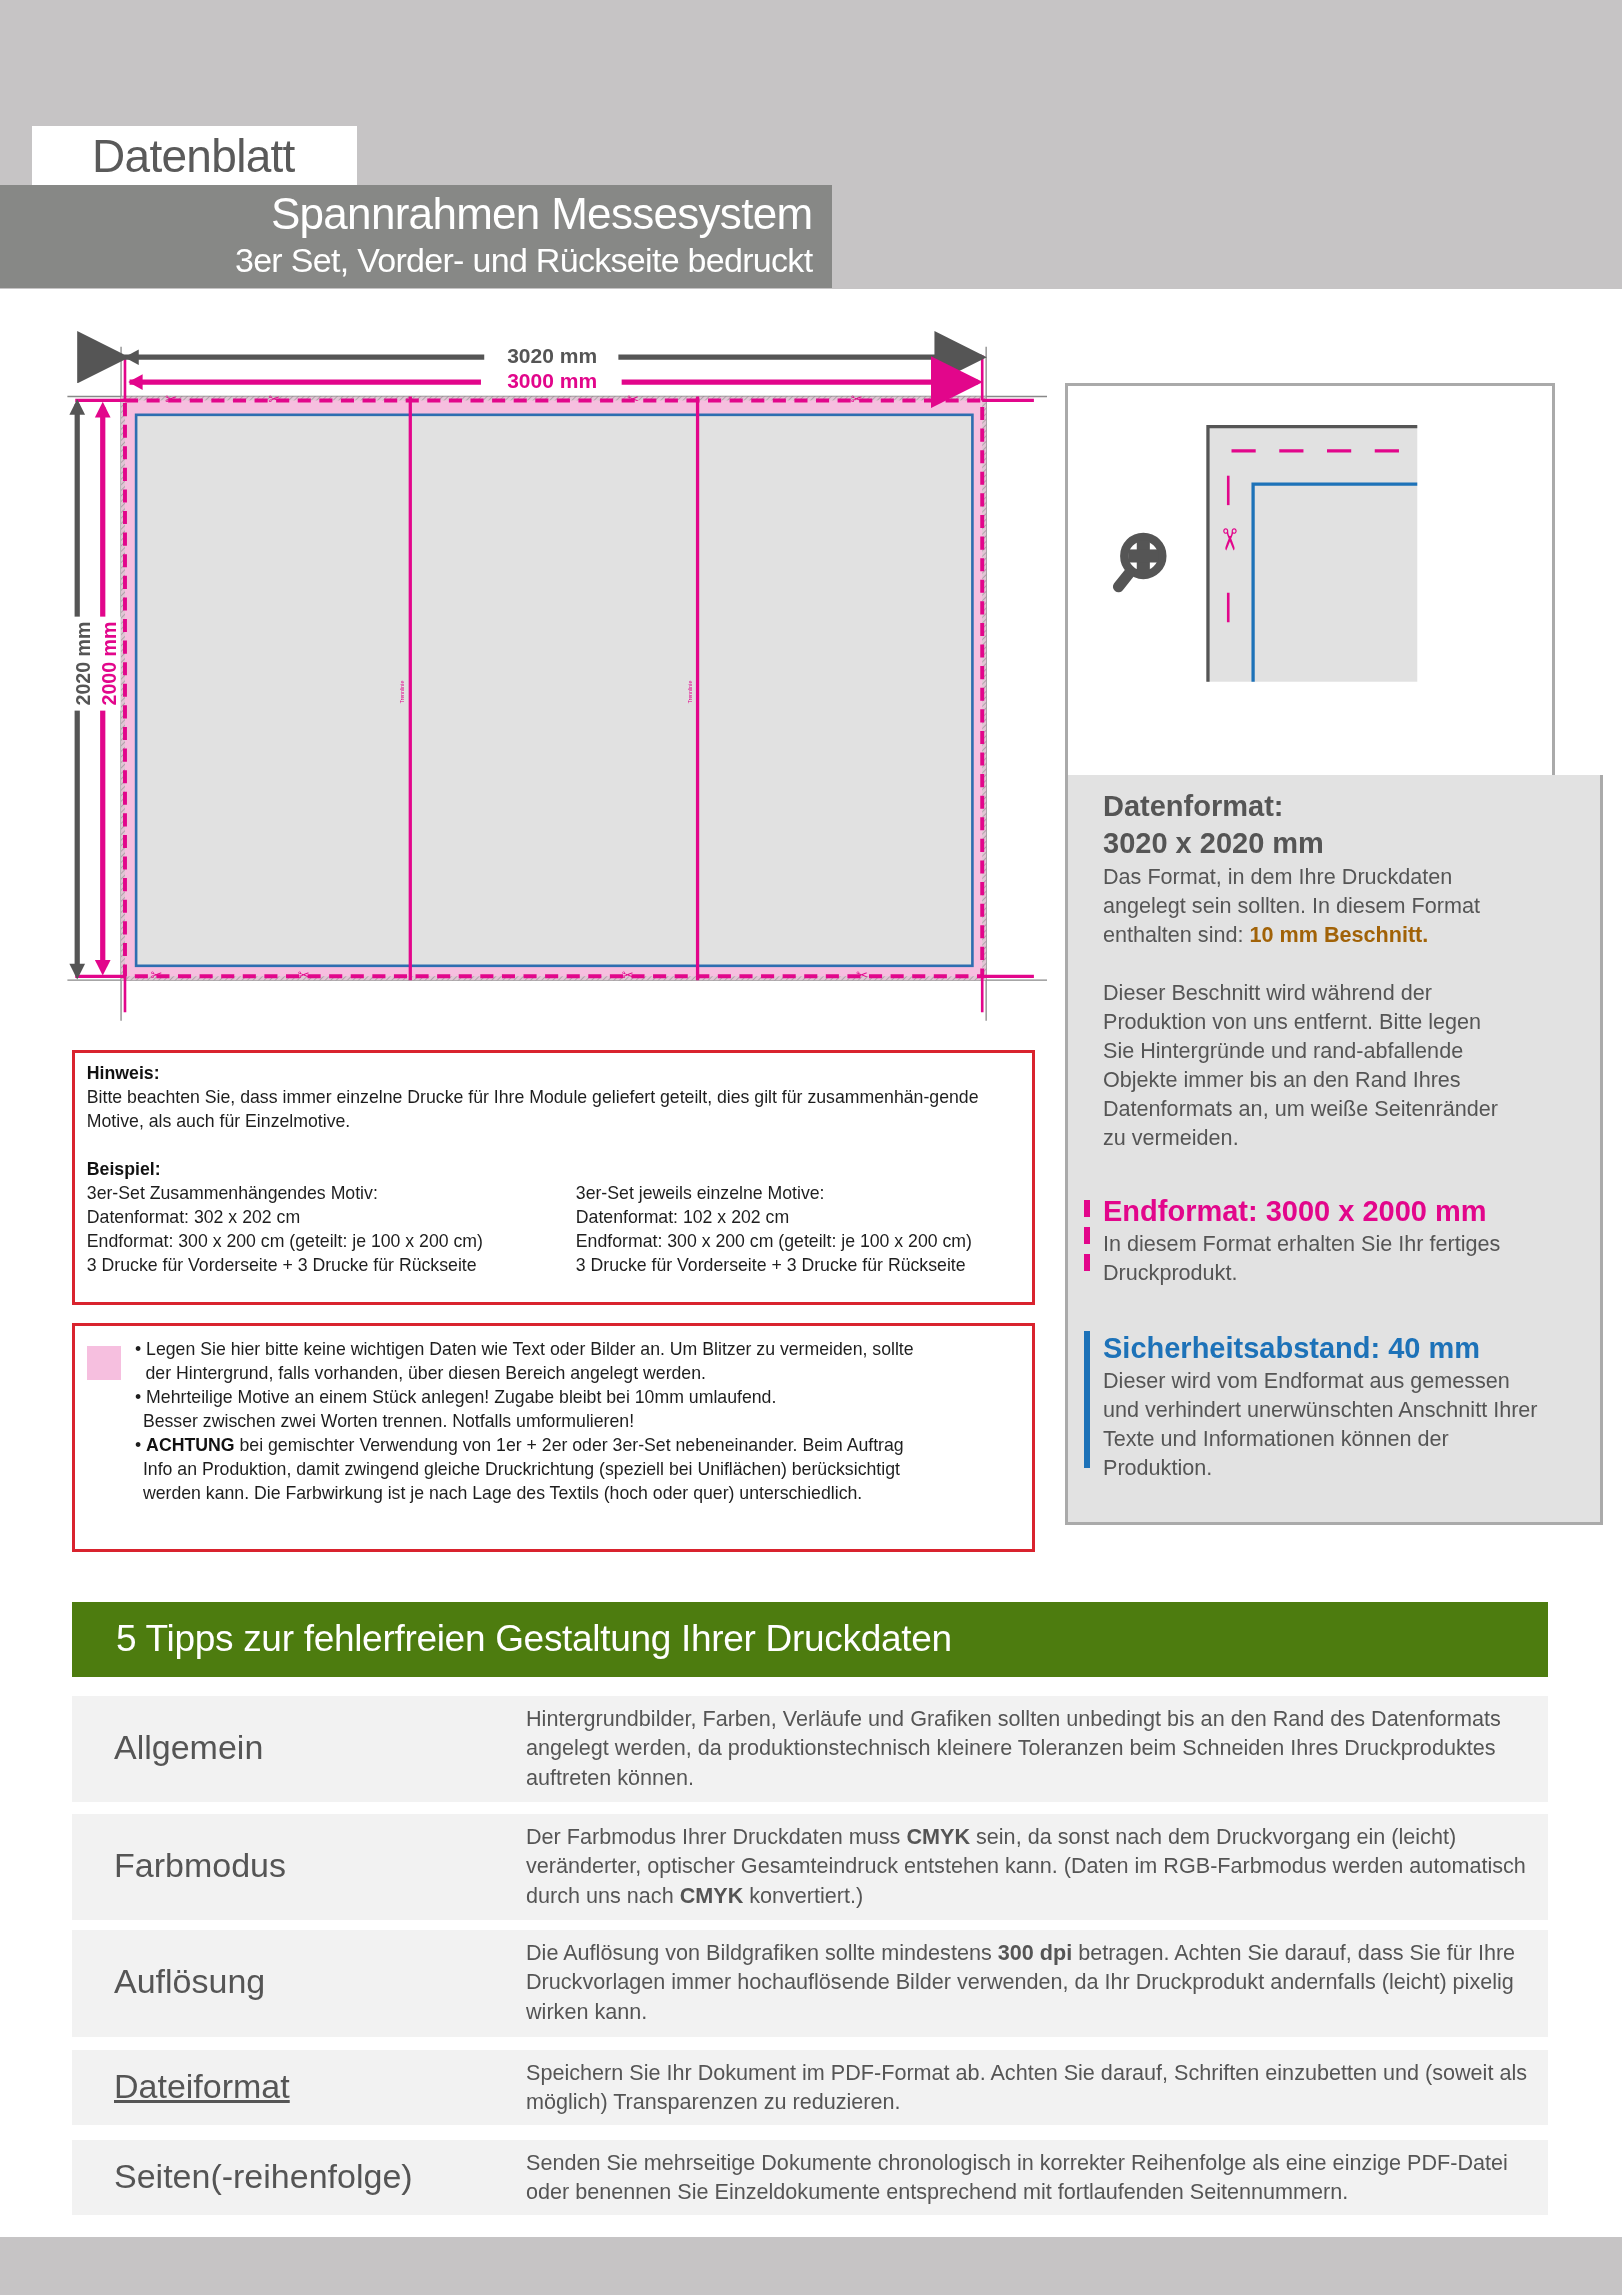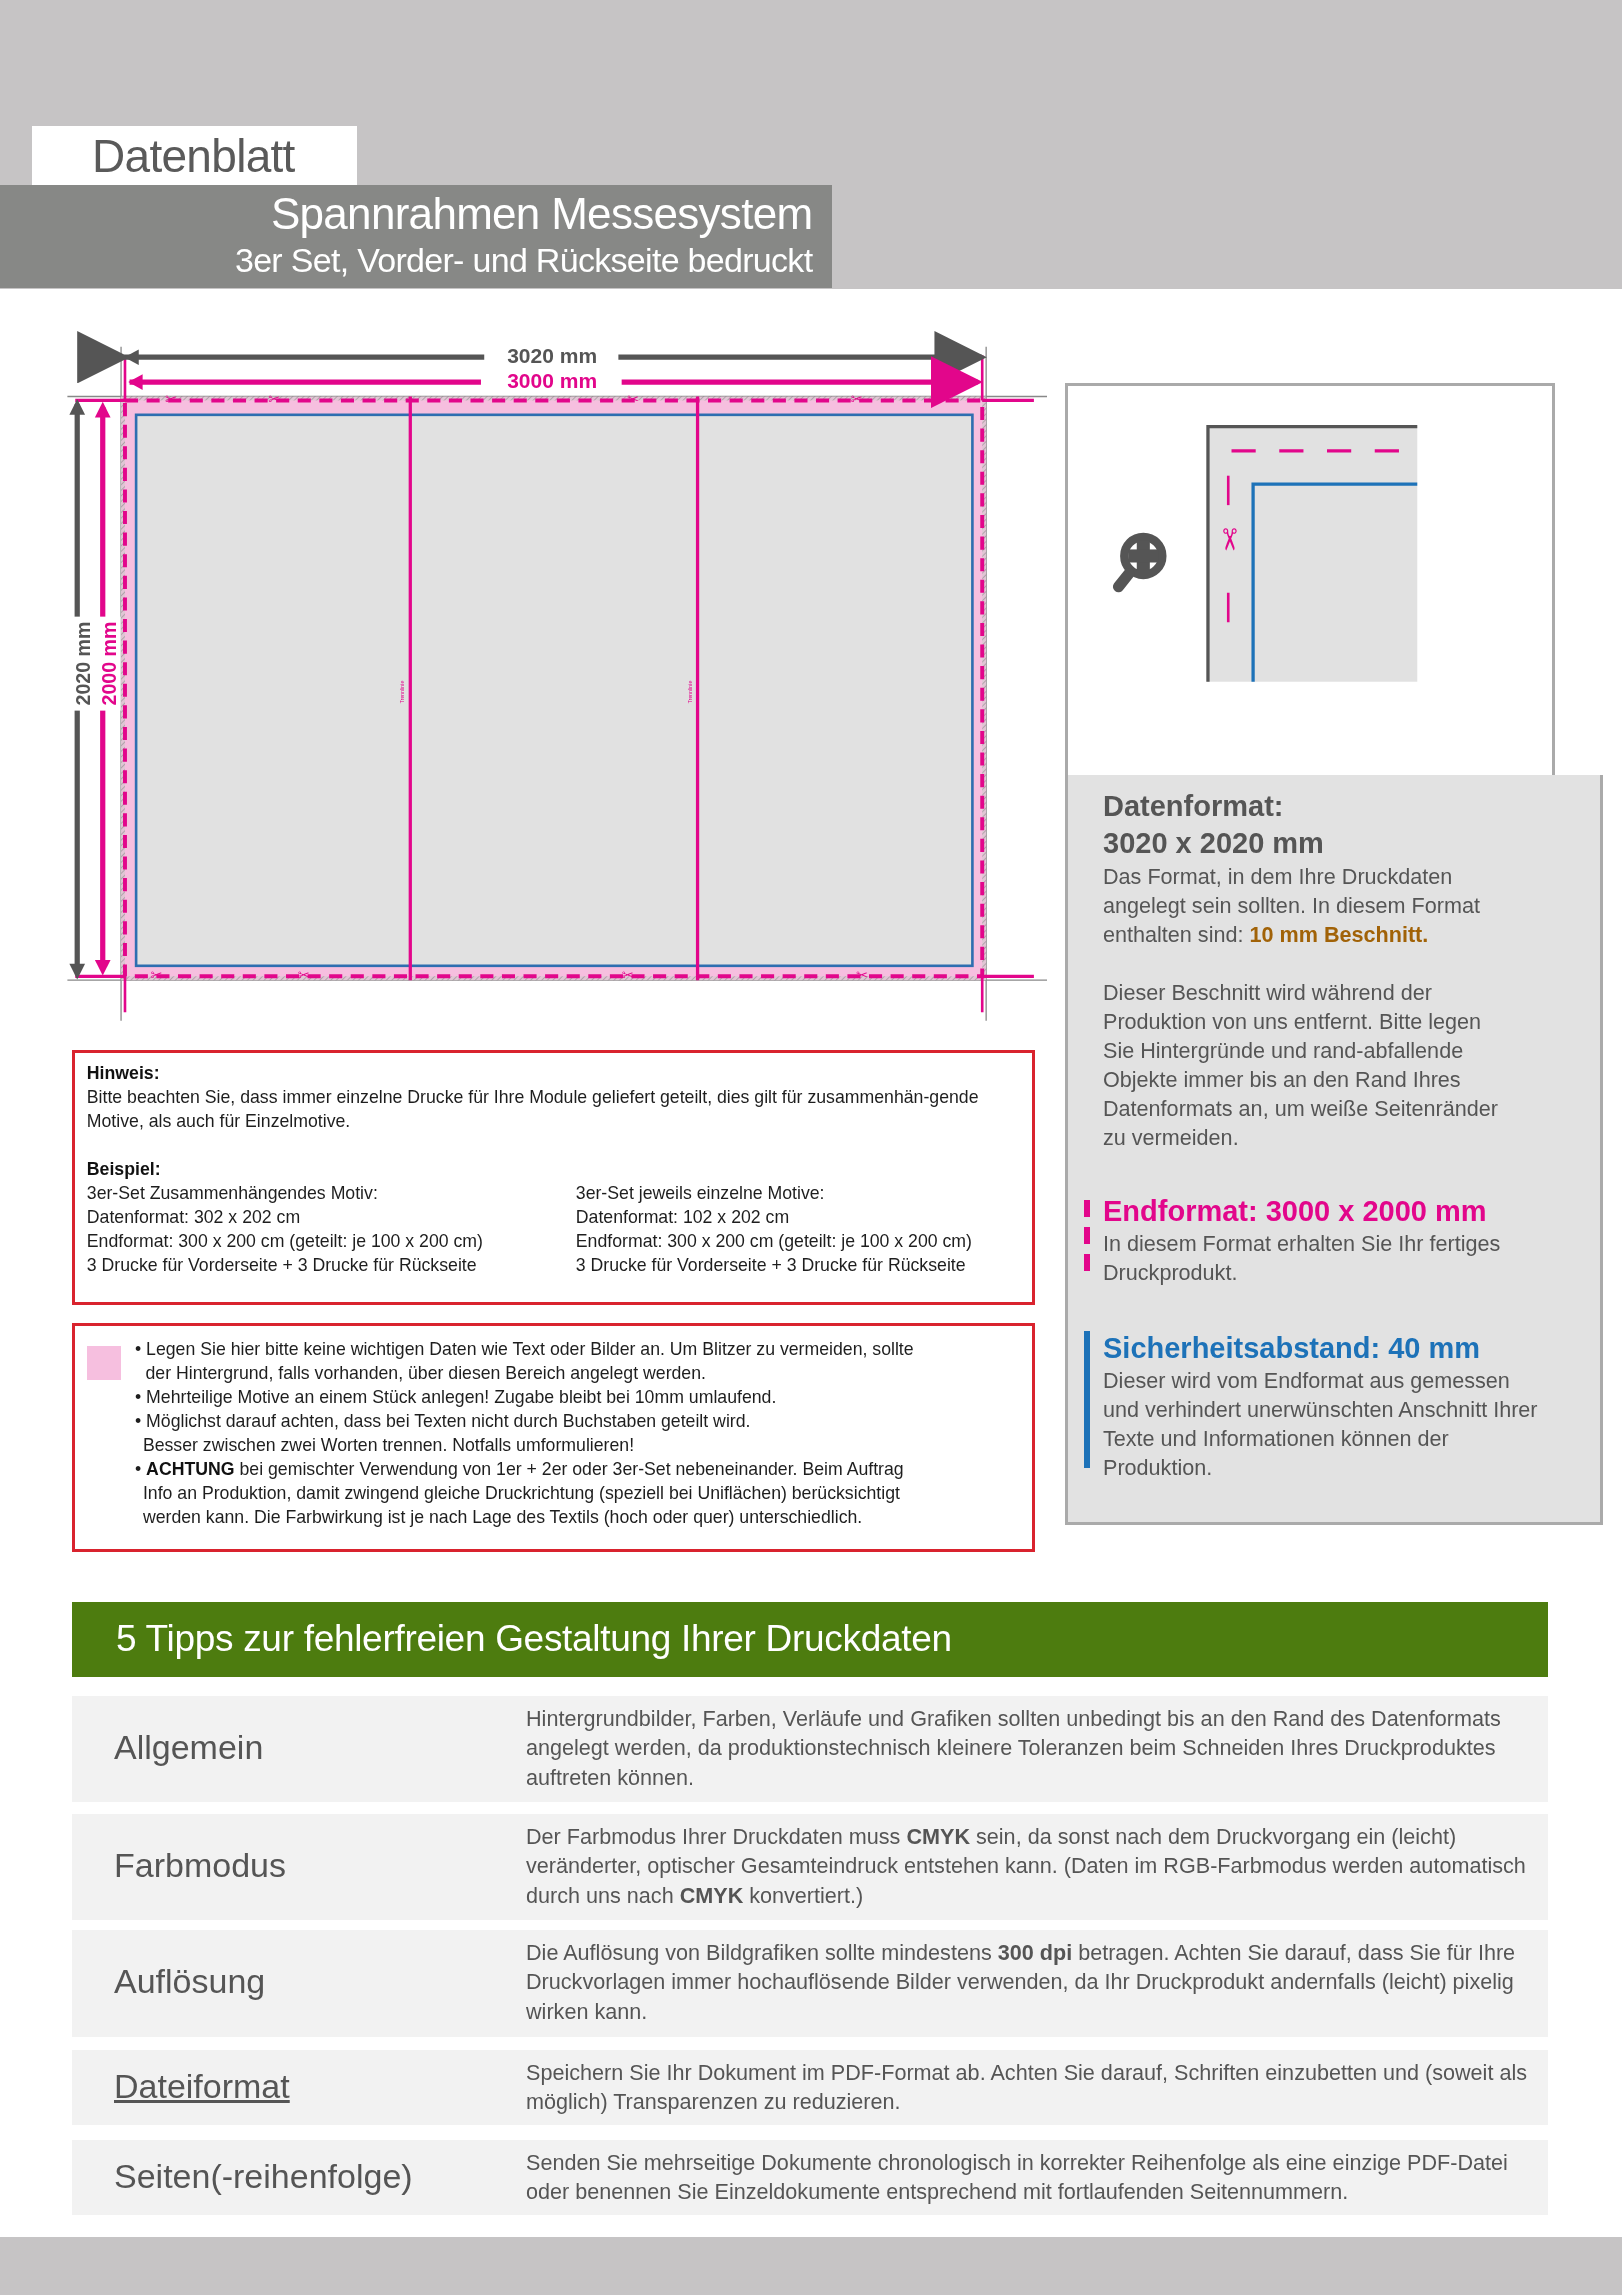--- a/index.html
+++ b/index.html
@@ -190,21 +190,20 @@
     </div>
   </div>
 </div>
 
 <div class="abs redbox" style="left:72px;top:1323px;width:963px;height:229px;">
   <div class="abs pink-swatch" style="left:11.8px;top:19.6px;width:34px;height:34px;"></div>
   <div class="note" style="position:absolute;left:60px;top:11px;width:890px;">
     <div>• Legen Sie hier bitte keine wichtigen Daten wie Text oder Bilder an.  Um Blitzer zu vermeiden, sollte</div>
     <div style="padding-left:10.5px;">der Hintergrund, falls vorhanden, über diesen Bereich angelegt werden.</div>
     <div>• Mehrteilige Motive an einem Stück anlegen!  Zugabe bleibt bei 10mm umlaufend.</div>
-    <div>• Möglichst darauf achten, dass bei Texten nicht durch Buchstaben geteilt wird.</div>
     <div style="padding-left:7.9px;">Besser zwischen zwei Worten trennen. Notfalls umformulieren!</div>
     <div>• <b>ACHTUNG</b><span> bei gemischter Verwendung von 1er + 2er oder 3er-Set nebeneinander.  Beim Auftrag</span></div>
     <div style="padding-left:7.9px;">Info an Produktion, damit zwingend gleiche Druckrichtung (speziell bei Uniflächen) berücksichtigt</div>
     <div style="padding-left:7.9px;">werden kann. Die Farbwirkung ist je nach Lage des Textils (hoch oder quer) unterschiedlich.</div>
   </div>
 </div>
 
 <div class="abs tips-head">
   <span>5 Tipps zur fehlerfreien Gestaltung Ihrer Druckdaten</span>
 </div>

